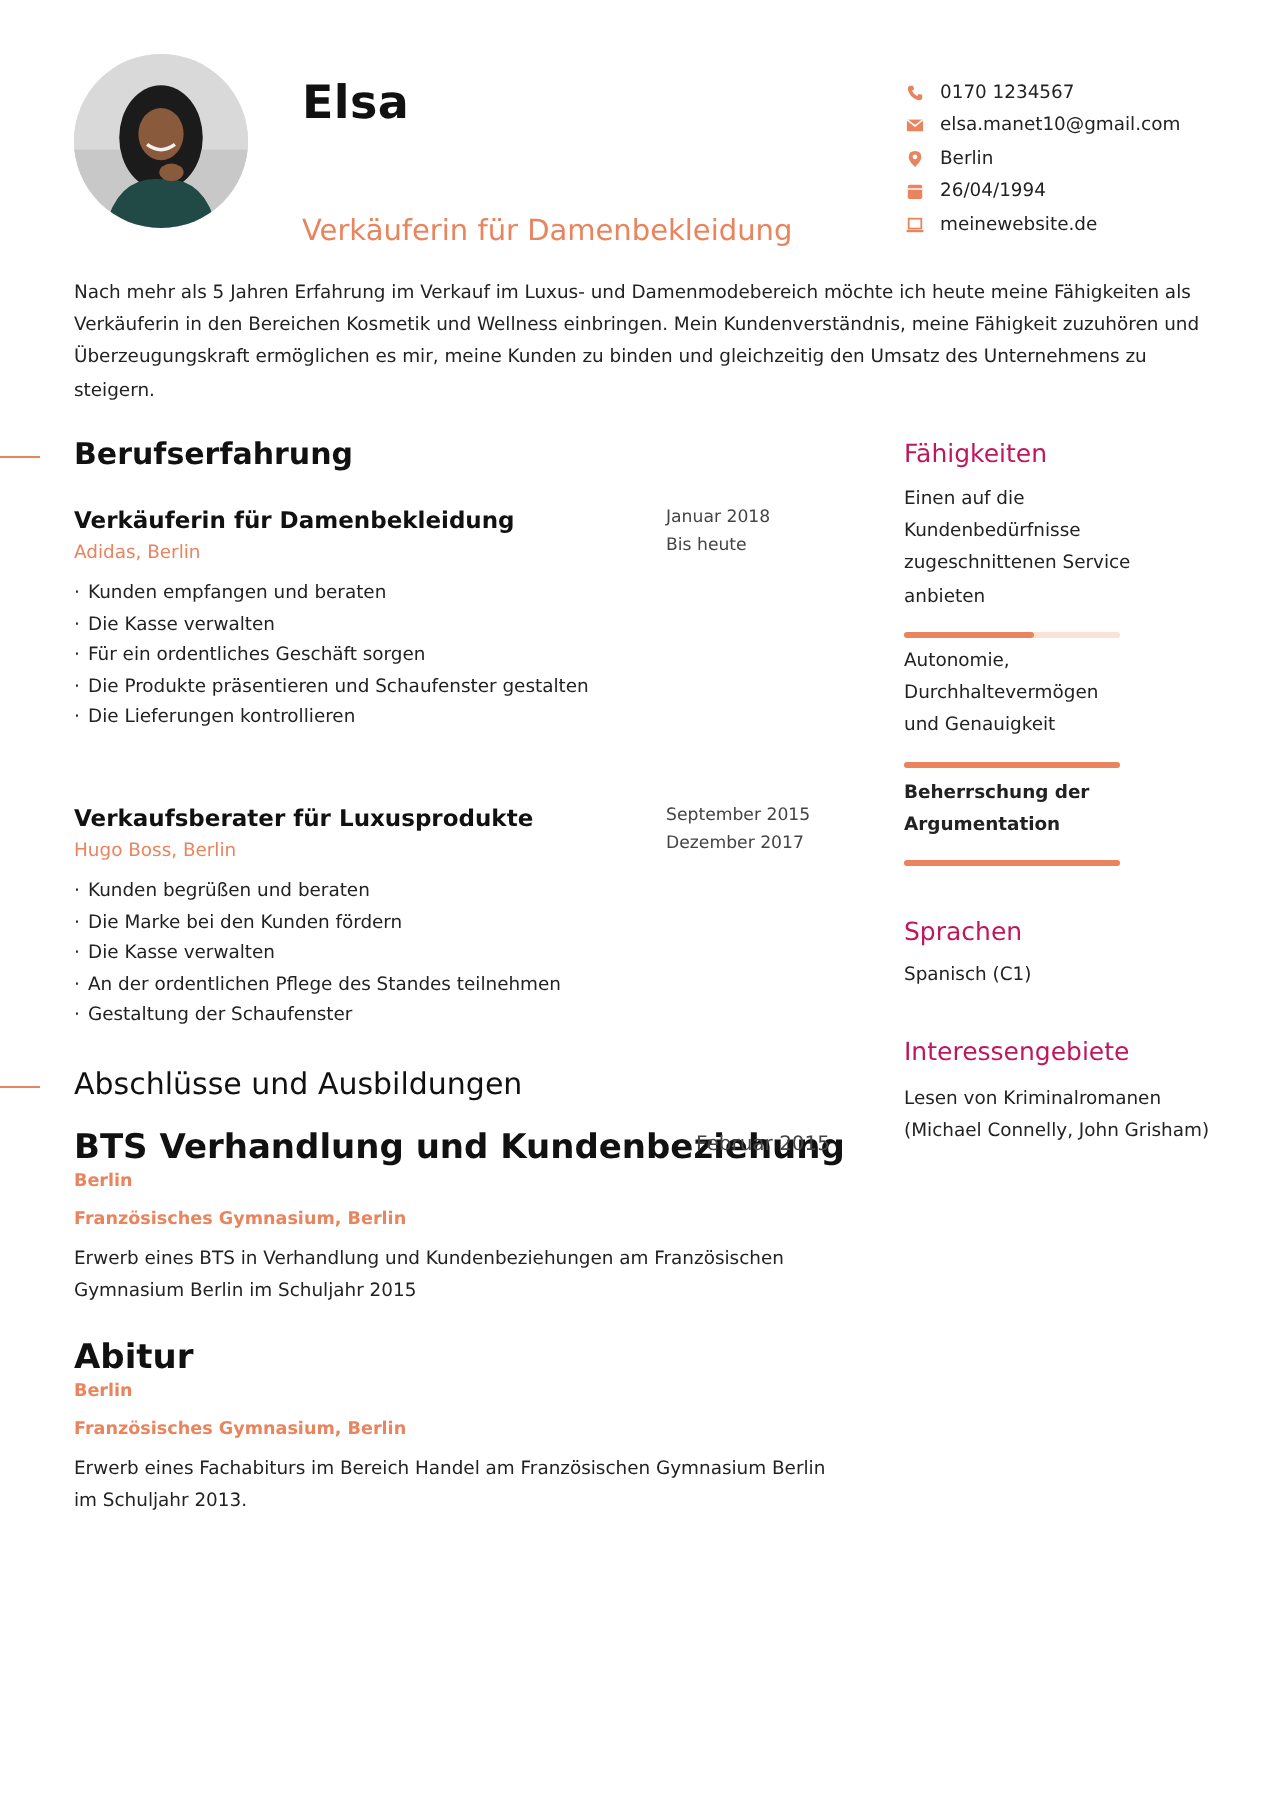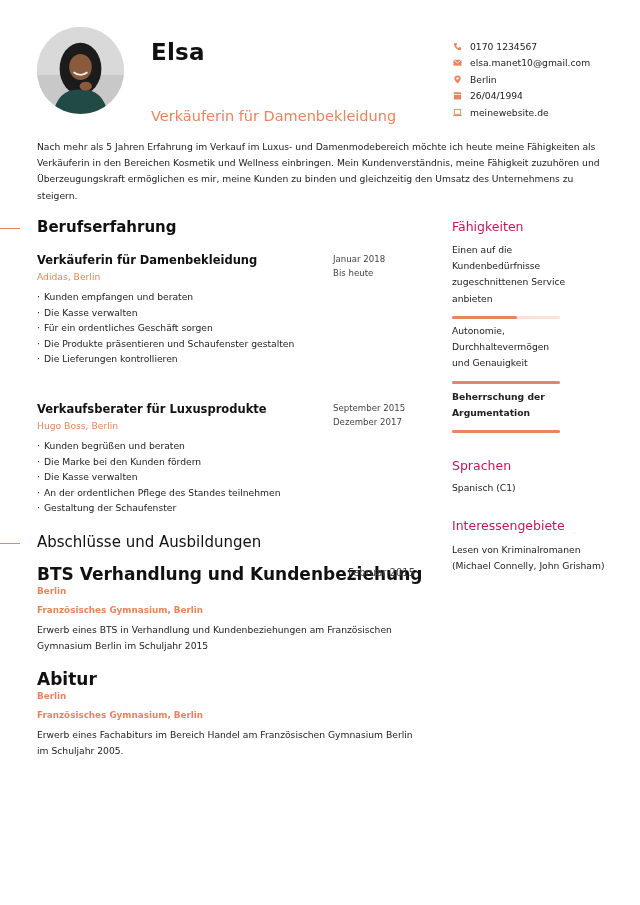--- a/index.html
+++ b/index.html
@@ -156,21 +156,21 @@
   <div class="edu-dates">Februar 2015</div>
   <div class="edu-line">Berlin</div>
   <div class="edu-line">Französisches Gymnasium, Berlin</div>
   <div class="edu-desc">Erwerb eines BTS in Verhandlung und Kundenbeziehungen am Französischen Gymnasium Berlin im Schuljahr 2015</div>
 </div>
 
 <div class="edu" style="top:671px;">
   <div class="edu-title">Abitur</div>
   <div class="edu-line">Berlin</div>
   <div class="edu-line">Französisches Gymnasium, Berlin</div>
-  <div class="edu-desc">Erwerb eines Fachabiturs im Bereich Handel am Französischen Gymnasium Berlin im Schuljahr 2005.</div>
+  <div class="edu-desc">Erwerb eines Fachabiturs im Bereich Handel am Französischen Gymnasium Berlin im Schuljahr 2013.</div>
 </div>
 
 <div class="side-title" style="top:219px;">Fähigkeiten</div>
 
 <div class="skill" style="top:242px;">
   <div class="side-text">Einen auf die Kundenbedürfnisse zugeschnittenen Service anbieten</div>
   <div class="bar">
     <div class="bar-fill" style="width: 60%;"></div>
   </div>
 </div>

